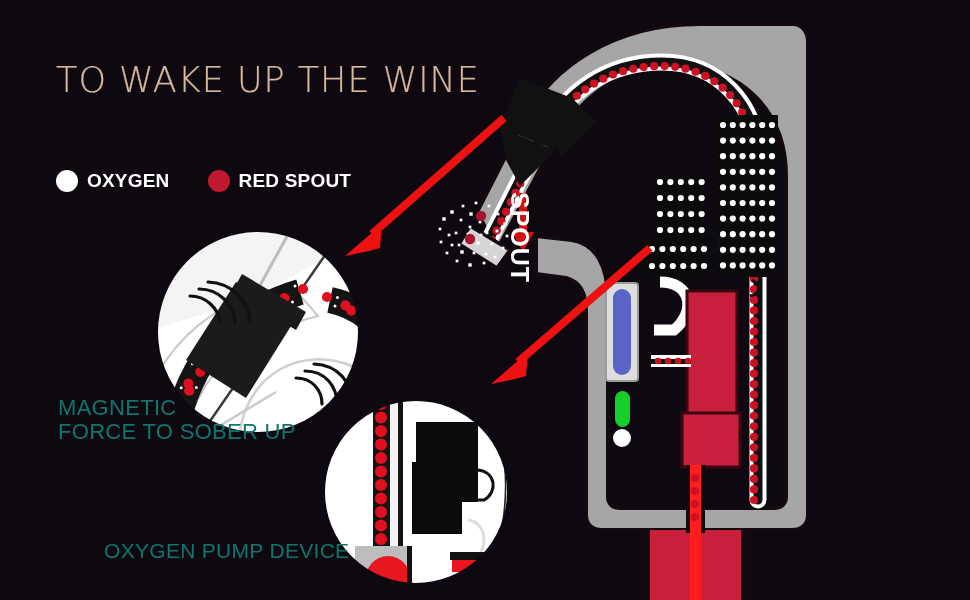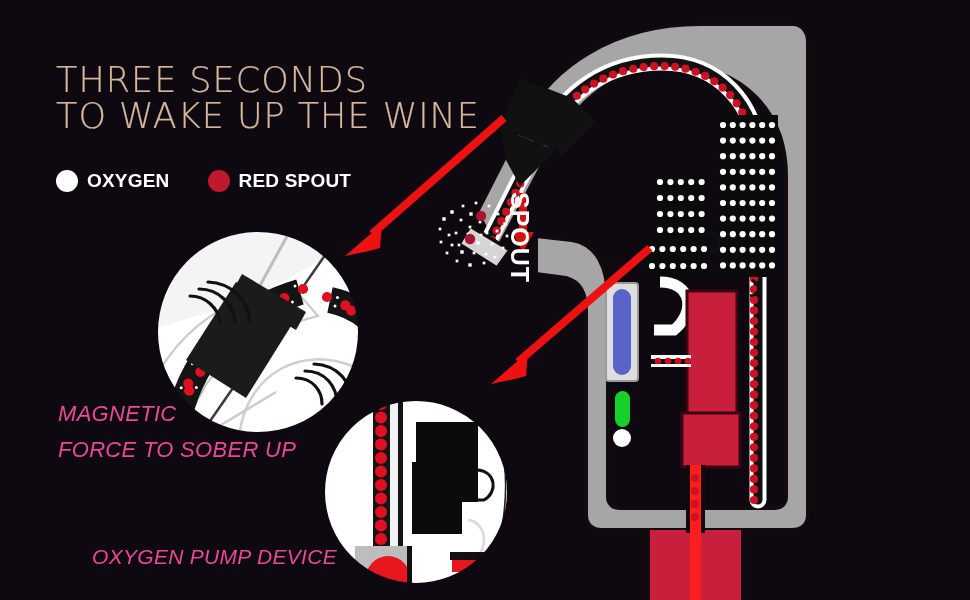--- a/index.html
+++ b/index.html
@@ -19,25 +19,25 @@
   #title .l2{display:block;}
 
   
   #legend{position:absolute;left:56px;top:170px;display:flex;align-items:center;gap:10px;}
   .lg-item{display:flex;align-items:center;gap:9px;}
   .lg-dot{width:22px;height:22px;border-radius:50%;display:block;}
   .lg-lab{color:#ffffff;font-size:19px;font-weight:700;letter-spacing:0.2px;
           font-family:"Liberation Sans",sans-serif;}
   .lg-gap{width:18px;}
 
-  .caption{position:absolute;color:#ec4899;font-size:22px;line-height:36px;
+  .caption{position:absolute;color:#0f766e;font-size:22px;line-height:24px;
            letter-spacing:0.3px;white-space:pre-line;
-           font-family:"Liberation Sans",sans-serif;font-style:italic;}
+           font-family:"Liberation Sans",sans-serif;}
   #cap-mag{left:58px;top:396px;}
-  #cap-pump{left:92px;top:539px;font-size:21px;}
+  #cap-pump{left:104px;top:539px;font-size:21px;}
 
   #spout-label{
     position:absolute;left:534px;top:192px;
     color:#ffffff;font-size:25px;font-weight:700;letter-spacing:1px;
     transform:rotate(90deg);transform-origin:left top;
     font-family:"Liberation Sans",sans-serif;
   }
 
   
   svg.layer{position:absolute;left:0;top:0;width:970px;height:600px;overflow:visible;}
@@ -532,21 +532,21 @@
       <line x1="650" y1="248" x2="518" y2="362" stroke="#ee1111" stroke-width="8"></line>
       <path d="M491,384 L528,352 L526,376 L515,379 Z" fill="#ee1111"></path>
     </g>
 
     <g>
       <rect x="519" y="193" width="8" height="42" fill="#d41010"></rect>
       <path d="M512,232 L534,232 L523,252 Z" fill="#d41010"></path>
     </g>
   </svg>
 
-  <div id="title"><span>THREE SECONDS</span><span class="l2">TO WAKE UP THE WINE</span></div>
+  <div id="title"><span class="l2">TO WAKE UP THE WINE</span></div>
 
   <div id="legend">
     <div class="lg-item">
       <span class="lg-dot" style="background:#ffffff"></span>
       <span class="lg-lab">OXYGEN</span>
     </div>
     <span class="lg-gap"></span>
     <div class="lg-item">
       <span class="lg-dot" style="background:#c0182f"></span>
       <span class="lg-lab">RED SPOUT</span>

